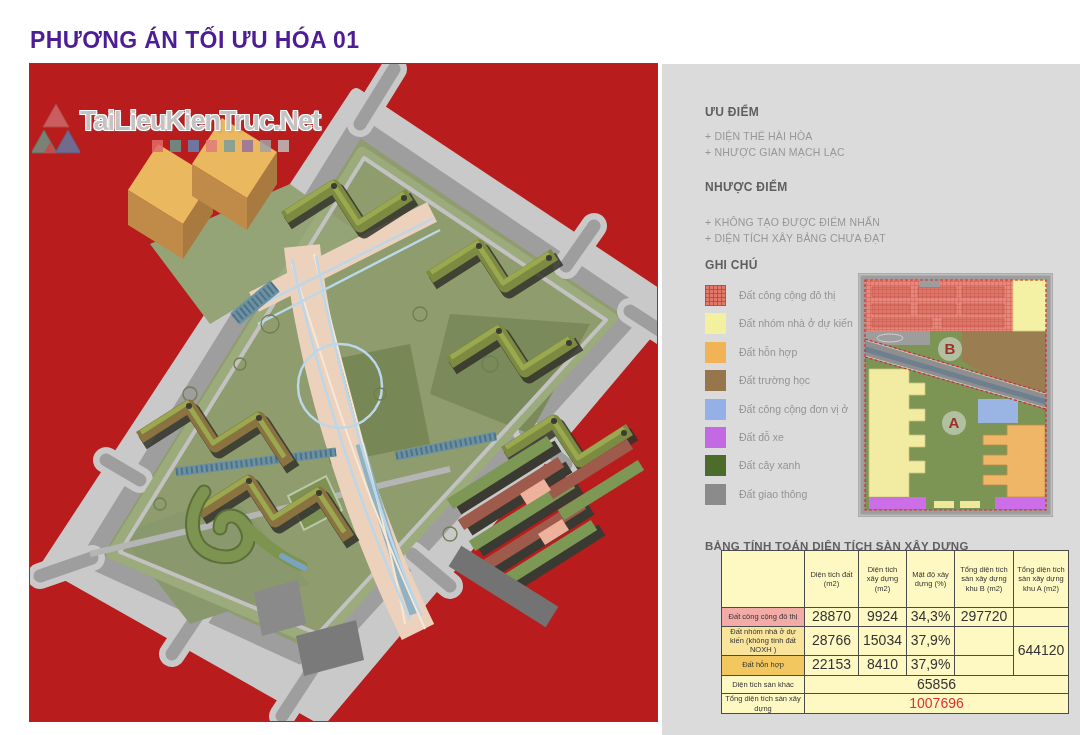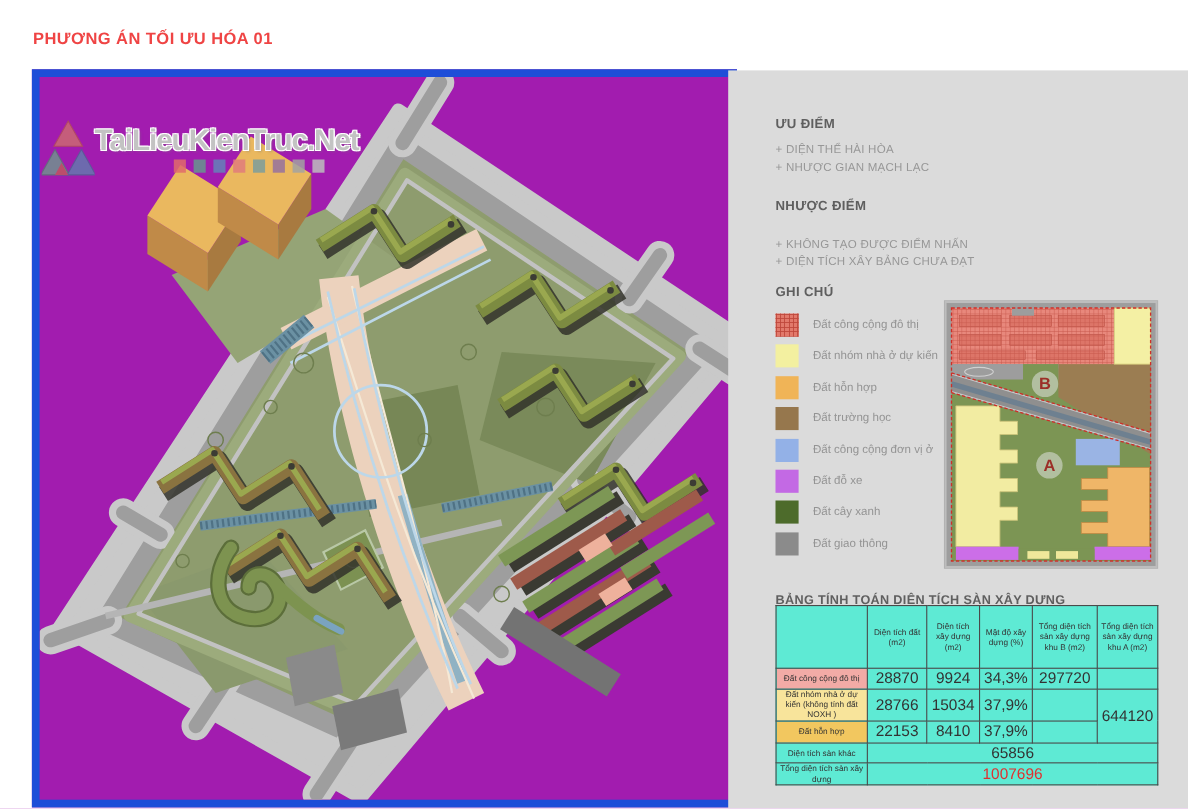--- a/index.html
+++ b/index.html
@@ -1,31 +1,31 @@
 <!DOCTYPE html>
 <html><head>
 <meta charset="utf-8">
 <style>
   html,body{margin:0;padding:0;background:#ffffff;font-family:"Liberation Sans","DejaVu Sans",sans-serif;}
   .stage{position:relative;width:1080px;height:735px;background:#fff;overflow:hidden;}
-  .page-title{position:absolute;left:30px;top:27px;font-size:15px;font-weight:bold;color:#ef4444;letter-spacing:.4px;}
-  .main-panel{position:absolute;left:29px;top:63px;width:627px;height:657px;background:#a21caf;border:7px solid #1d4ed8;overflow:hidden;}
+  .page-title{position:absolute;left:30px;top:27px;font-size:23px;font-weight:bold;color:#4c1d95;letter-spacing:.4px;}
+  .main-panel{position:absolute;left:29px;top:63px;width:627px;height:657px;background:#b91c1c;border:1px solid #1d4ed8;overflow:hidden;}
   .right-panel{position:absolute;left:662px;top:64px;width:418px;height:671px;background:#dbdbdb;}
   .rp-h{position:absolute;left:43px;font-size:12px;font-weight:bold;color:#5f5f5f;letter-spacing:.3px;}
   .rp-item{position:absolute;left:43px;font-size:10.5px;color:#979797;letter-spacing:.2px;}
   .legend-row{position:absolute;left:43px;height:21px;}
   .swatch{position:absolute;left:0;top:0;width:21px;height:21px;display:inline-block;}
   .grid-hatch{position:relative;}
   .grid-hatch::after{content:"";position:absolute;inset:0;
      background-image:repeating-linear-gradient(0deg,rgba(190,70,58,.85) 0 1px,transparent 1px 4px),
                       repeating-linear-gradient(90deg,rgba(190,70,58,.85) 0 1px,transparent 1px 4px);}
   .legend-label{position:absolute;left:34px;top:4px;font-size:10.5px;color:#949494;white-space:nowrap;}
   .keymap{position:absolute;left:196px;top:209px;width:195px;height:244px;}
   .tbl-title{position:absolute;left:43px;top:458px;font-size:11.5px;font-weight:bold;color:#5f5f5f;letter-spacing:.3px;margin-top:18px;}
-  table.calc{position:absolute;left:43px;top:486px;border-collapse:collapse;table-layout:fixed;background:#5eead4;}
+  table.calc{position:absolute;left:59px;top:486px;border-collapse:collapse;table-layout:fixed;background:#fef9c3;}
   table.calc td,table.calc th{border:1px solid #4a4a4a;text-align:center;vertical-align:middle;
      font-size:7.5px;font-weight:normal;color:#333;padding:0 2px;line-height:1.25;overflow:hidden;}
   table.calc .val{font-size:14px;}
   .logo{position:absolute;left:0px;top:38px;width:270px;height:70px;}
   .logo-text{position:absolute;left:50px;top:4px;font-size:27px;font-weight:bold;color:#c3c3c3;letter-spacing:-1px;white-space:nowrap;
      text-shadow:-1px -1px 0 #fff,1px -1px 0 #fff,-1px 1px 0 #fff,1px 1px 0 #fff,2px 2px 2px rgba(120,120,120,.35);}
   .logo-squares{position:absolute;left:122px;top:36px;}
   .logo-squares span{display:inline-block;width:11px;height:12px;margin-right:2.5px;opacity:.85;}
   .logo-tri{position:absolute;left:2px;top:0px;}
 </style>

